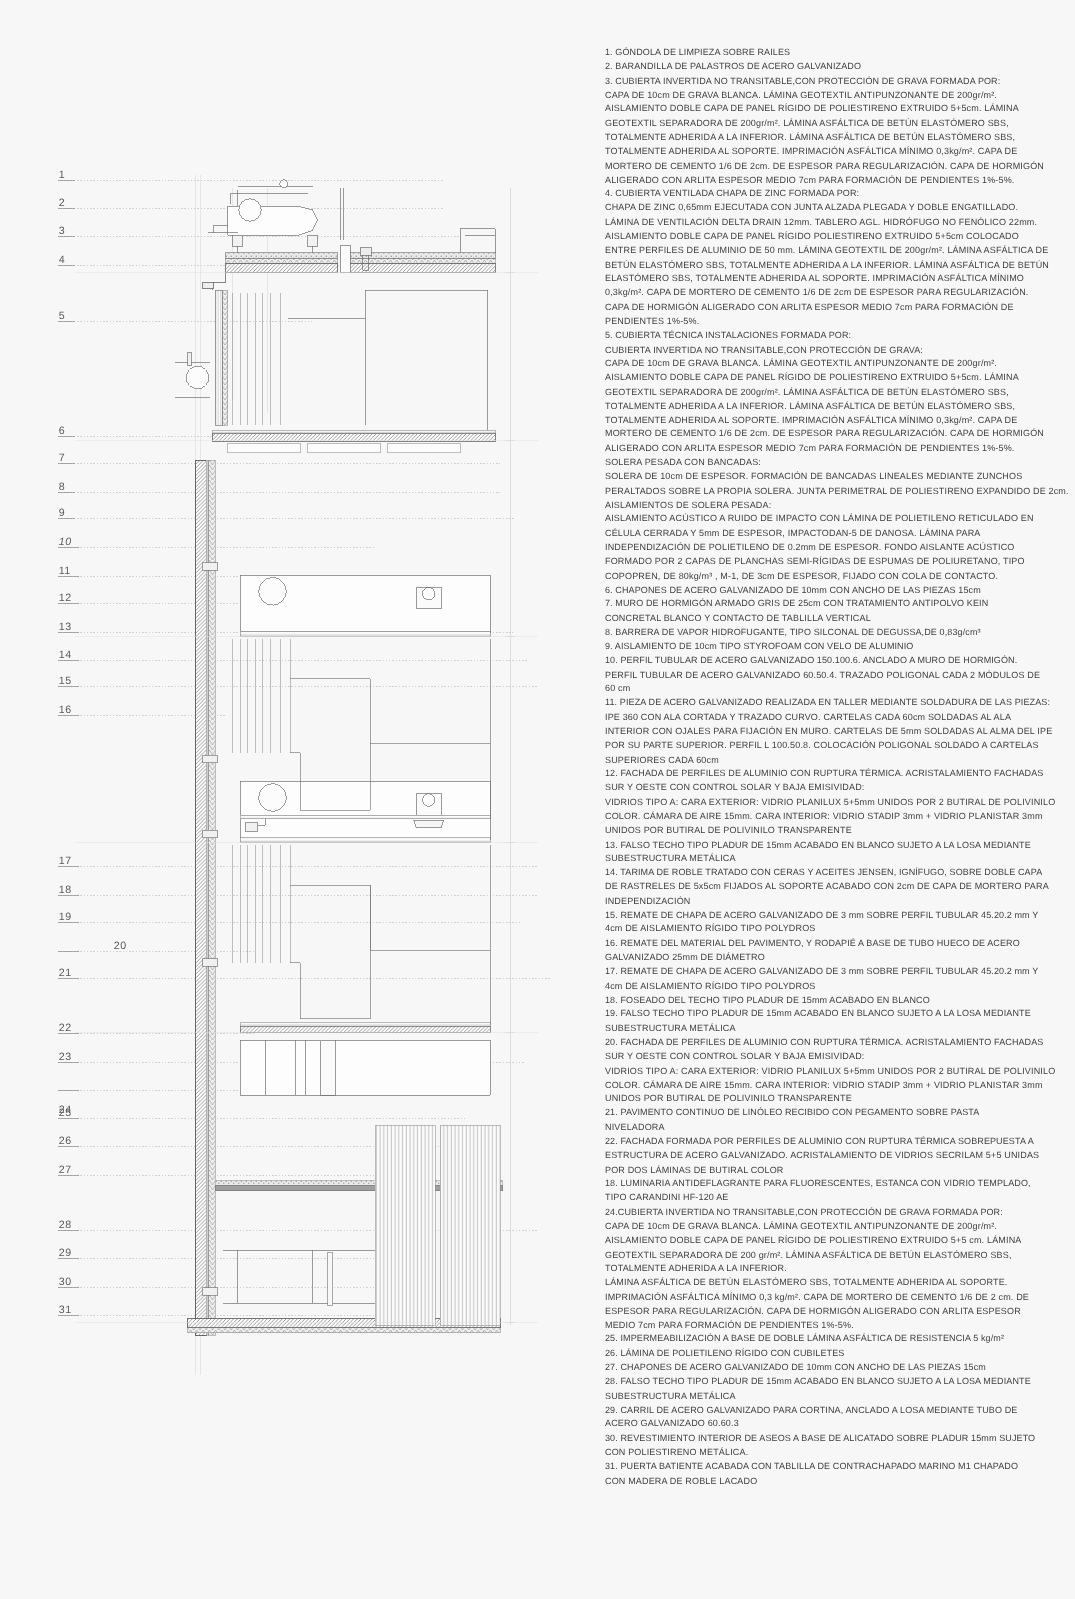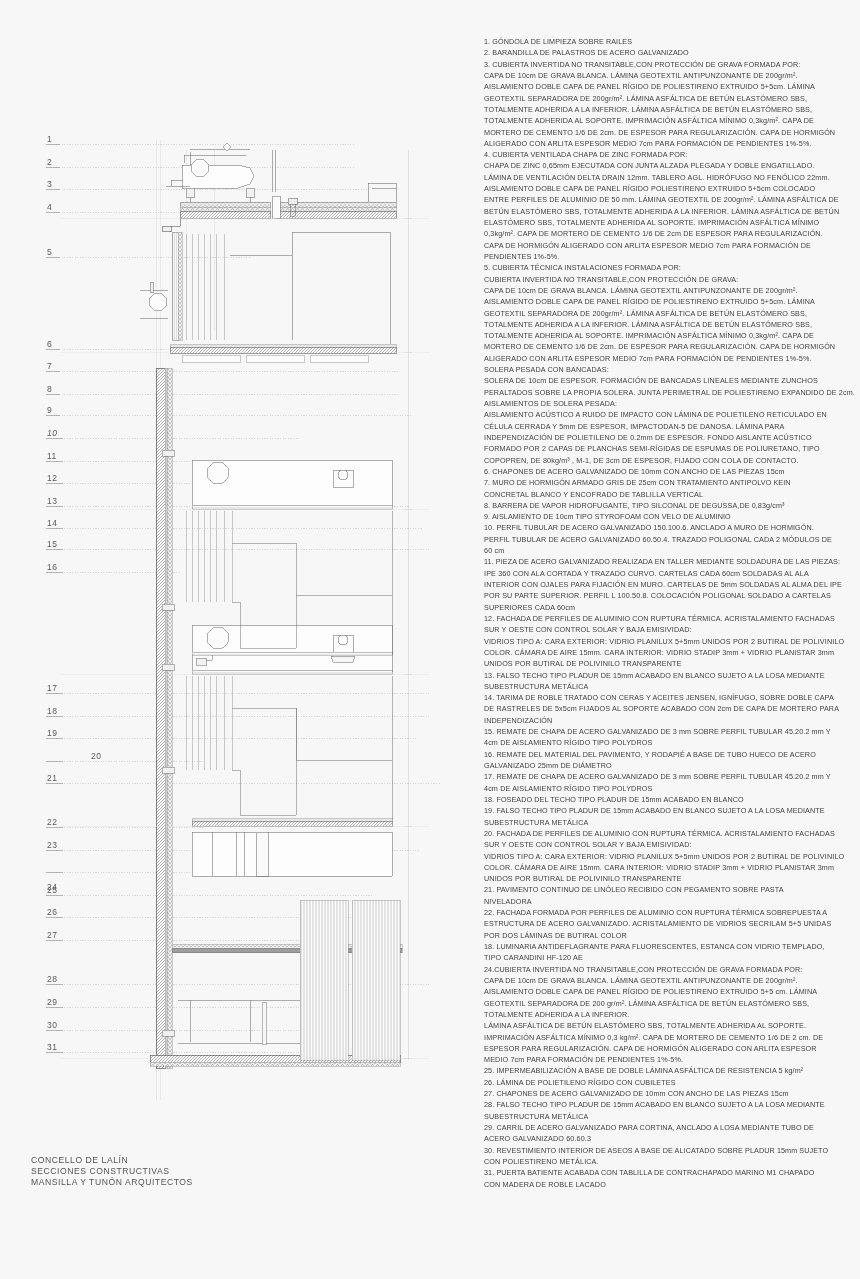--- a/index.html
+++ b/index.html
@@ -428,25 +428,20 @@
     <div class="callout" style="left:47px; top:862.5px;margin-top:20px;">24</div>
     <div class="callout" style="left:47px; top:885.5px;">25</div>
     <div class="callout" style="left:47px; top:907.5px;">26</div>
     <div class="callout" style="left:47px; top:930.5px;">27</div>
     <div class="callout" style="left:47px; top:974.5px;">28</div>
     <div class="callout" style="left:47px; top:997.5px;">29</div>
     <div class="callout" style="left:47px; top:1020.5px;">30</div>
     <div class="callout" style="left:47px; top:1042.5px;">31</div>
   </div>
 
-  <div id="title-block">
-    <div>CONCELLO DE LALÍN</div>
-    <div>SECCIONES CONSTRUCTIVAS</div>
-    <div>MANSILLA Y TUNÓN ARQUITECTOS</div>
-  </div>
 
   <div id="legend">
       <div class="spec-line head">1.  GÓNDOLA DE LIMPIEZA SOBRE RAILES</div>
       <div class="spec-line head">2.  BARANDILLA DE PALASTROS DE ACERO GALVANIZADO</div>
       <div class="spec-line head">3.  CUBIERTA INVERTIDA NO TRANSITABLE,CON PROTECCIÓN DE GRAVA FORMADA POR:</div>
       <div class="spec-line">CAPA DE 10cm DE GRAVA BLANCA. LÁMINA GEOTEXTIL ANTIPUNZONANTE DE 200gr/m².</div>
       <div class="spec-line">AISLAMIENTO DOBLE CAPA DE PANEL RÍGIDO DE POLIESTIRENO EXTRUIDO 5+5cm. LÁMINA</div>
       <div class="spec-line">GEOTEXTIL SEPARADORA DE 200gr/m². LÁMINA ASFÁLTICA DE BETÚN ELASTÓMERO SBS,</div>
       <div class="spec-line">TOTALMENTE ADHERIDA A LA INFERIOR. LÁMINA ASFÁLTICA DE BETÚN ELASTÓMERO SBS,</div>
       <div class="spec-line">TOTALMENTE ADHERIDA AL SOPORTE. IMPRIMACIÓN ASFÁLTICA MÍNIMO 0,3kg/m². CAPA DE</div>
@@ -475,21 +470,21 @@
       <div class="spec-line">SOLERA DE 10cm DE ESPESOR. FORMACIÓN DE BANCADAS LINEALES MEDIANTE ZUNCHOS</div>
       <div class="spec-line">PERALTADOS SOBRE LA PROPIA SOLERA. JUNTA PERIMETRAL DE POLIESTIRENO EXPANDIDO DE 2cm.</div>
       <div class="spec-line">AISLAMIENTOS DE SOLERA PESADA:</div>
       <div class="spec-line">AISLAMIENTO ACÚSTICO A RUIDO DE IMPACTO CON LÁMINA DE POLIETILENO RETICULADO EN</div>
       <div class="spec-line">CÉLULA CERRADA Y 5mm DE ESPESOR, IMPACTODAN-5 DE DANOSA. LÁMINA PARA</div>
       <div class="spec-line">INDEPENDIZACIÓN DE POLIETILENO DE 0.2mm DE ESPESOR. FONDO AISLANTE ACÚSTICO</div>
       <div class="spec-line">FORMADO POR 2 CAPAS DE PLANCHAS SEMI-RÍGIDAS DE ESPUMAS DE POLIURETANO, TIPO</div>
       <div class="spec-line">COPOPREN, DE 80kg/m³ , M-1, DE 3cm DE ESPESOR, FIJADO CON COLA DE CONTACTO.</div>
       <div class="spec-line head">6.  CHAPONES DE ACERO GALVANIZADO DE 10mm CON ANCHO DE LAS PIEZAS 15cm</div>
       <div class="spec-line head">7.  MURO DE HORMIGÓN ARMADO GRIS DE 25cm CON TRATAMIENTO ANTIPOLVO KEIN</div>
-      <div class="spec-line">CONCRETAL BLANCO Y ENCOFRADO DE TABLILLA VERTICAL</div>
+      <div class="spec-line">CONCRETAL BLANCO Y CONTACTO DE TABLILLA VERTICAL</div>
       <div class="spec-line head">8.  BARRERA DE VAPOR HIDROFUGANTE, TIPO SILCONAL DE DEGUSSA,DE 0,83g/cm³</div>
       <div class="spec-line head">9.  AISLAMIENTO DE 10cm TIPO STYROFOAM CON VELO DE ALUMINIO</div>
       <div class="spec-line head">10.  PERFIL TUBULAR DE ACERO GALVANIZADO 150.100.6. ANCLADO A MURO DE HORMIGÓN.</div>
       <div class="spec-line">PERFIL TUBULAR DE ACERO GALVANIZADO 60.50.4. TRAZADO POLIGONAL CADA 2 MÓDULOS DE</div>
       <div class="spec-line">60 cm</div>
       <div class="spec-line head">11. PIEZA DE ACERO GALVANIZADO REALIZADA  EN  TALLER MEDIANTE SOLDADURA DE LAS PIEZAS:</div>
       <div class="spec-line">IPE 360 CON ALA CORTADA Y TRAZADO CURVO. CARTELAS CADA 60cm SOLDADAS AL ALA</div>
       <div class="spec-line">INTERIOR CON OJALES PARA FIJACIÓN EN MURO. CARTELAS DE 5mm SOLDADAS AL ALMA DEL IPE</div>
       <div class="spec-line">POR SU PARTE SUPERIOR. PERFIL L 100.50.8. COLOCACIÓN POLIGONAL SOLDADO A CARTELAS</div>
       <div class="spec-line">SUPERIORES CADA 60cm</div>

